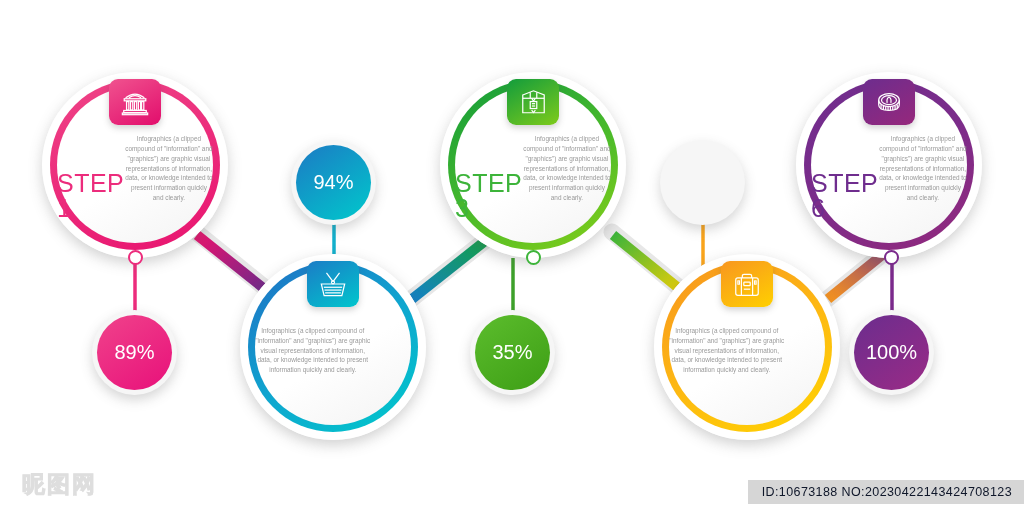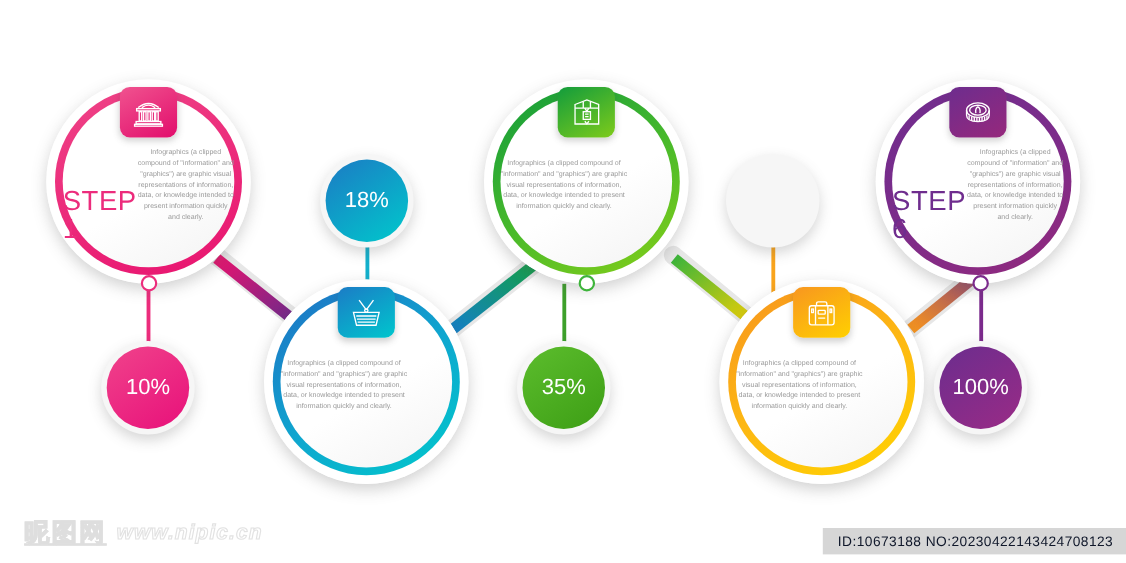--- a/index.html
+++ b/index.html
@@ -141,21 +141,20 @@
     user-select: none;
   }
   #wm-cn {
     font-size: 23px;
     font-weight: bold;
     color: #ffffff;
     -webkit-text-stroke: 1px #dedede;
     text-shadow: 0 0 0 #dedede;
     letter-spacing: 2px;
     font-family: "DejaVu Sans", sans-serif;
-    text-decoration: underline;
   }
   #wm-url {
     font-size: 19px;
     font-style: italic;
     font-weight: bold;
     color: #ffffff;
     -webkit-text-stroke: 1px #e2e2e2;
     letter-spacing: 1px;
   }
   #idbar {
@@ -274,20 +273,21 @@
             <line x1="3.5" y1="11" x2="26.5" y2="11"></line>
             <path d="M11.5 4.6 L11.5 11"></path>
             <path d="M18.5 4.6 L18.5 11"></path>
             <path d="M13 11 L15 14 L17 11"></path>
             <rect x="11.5" y="14.5" width="7" height="7.5"></rect>
             <line x1="13.3" y1="16.8" x2="16.7" y2="16.8"></line>
             <line x1="13.3" y1="19.3" x2="16.7" y2="19.3"></line>
             <path d="M13 23.8 L15 26.3 L17 23.8"></path>
           </svg>
         </div>
+        <div class="step-title" style="color:#3db43a; margin-top:62px;">STEP 3</div>
         <div class="step-body">Infographics (a clipped compound of "information" and "graphics") are graphic visual representations of information, data, or knowledge intended to present information quickly and clearly.</div>
       </div>
     </div>
   </div>
   <div class="node-dot" style="left:526px; top:250px; border:2.5px solid #3db43a;"></div>
 
   <div class="step-plate" style="left:654px; top:254px; width:186px; height:186px;"></div>
   <div class="step" style="left:654px; top:254px; width:186px; height:186px;">
     <div class="step-ring" style="background:linear-gradient(150deg,#f7941e 0%,#fdb813 50%,#ffd400 100%);">
       <div class="step-inner">
@@ -331,43 +331,42 @@
         <div class="step-title" style="color:#6f2d8e; margin-top:62px;">STEP 6</div>
         <div class="step-body">Infographics (a clipped compound of "information" and "graphics") are graphic visual representations of information, data, or knowledge intended to present information quickly and clearly.</div>
       </div>
     </div>
   </div>
   <div class="node-dot" style="left:884px; top:250px; border:2.5px solid #7b2a8c;"></div>
 
   <div class="pct-plate" style="left:92px; top:310px; width:85px; height:85px;"></div>
   <div class="pct" style="left:97px; top:315px; width:75px; height:75px;
               background:linear-gradient(145deg,#f0438b 0%,#e8107a 100%);">
-    <span>10%</span>
+    <span>89%</span>
   </div>
 
   <div class="pct-plate" style="left:291px; top:140px; width:85px; height:85px;"></div>
   <div class="pct" style="left:296px; top:145px; width:75px; height:75px;
               background:linear-gradient(145deg,#1c7ac4 0%,#00c9cc 100%);">
-    <span>18%</span>
+    <span>94%</span>
   </div>
 
   <div class="pct-plate" style="left:470px; top:310px; width:85px; height:85px;"></div>
   <div class="pct" style="left:475px; top:315px; width:75px; height:75px;
               background:linear-gradient(145deg,#5cbd2d 0%,#3d9e15 100%);">
     <span>35%</span>
   </div>
 
   <div class="pct-plate" style="left:660px; top:140px; width:85px; height:85px;"></div>
 
   <div class="pct-plate" style="left:849px; top:310px; width:85px; height:85px;"></div>
   <div class="pct" style="left:854px; top:315px; width:75px; height:75px;
               background:linear-gradient(145deg,#6b2d8e 0%,#9a2b86 100%);">
     <span>100%</span>
   </div>
 
   <div id="watermark">
     <span id="wm-cn">昵图网</span>
-    <span id="wm-url">www.nipic.cn</span>
   </div>
 
   <div id="idbar">ID:10673188 NO:20230422143424708123</div>
 
 </div>
 
 </body></html>

